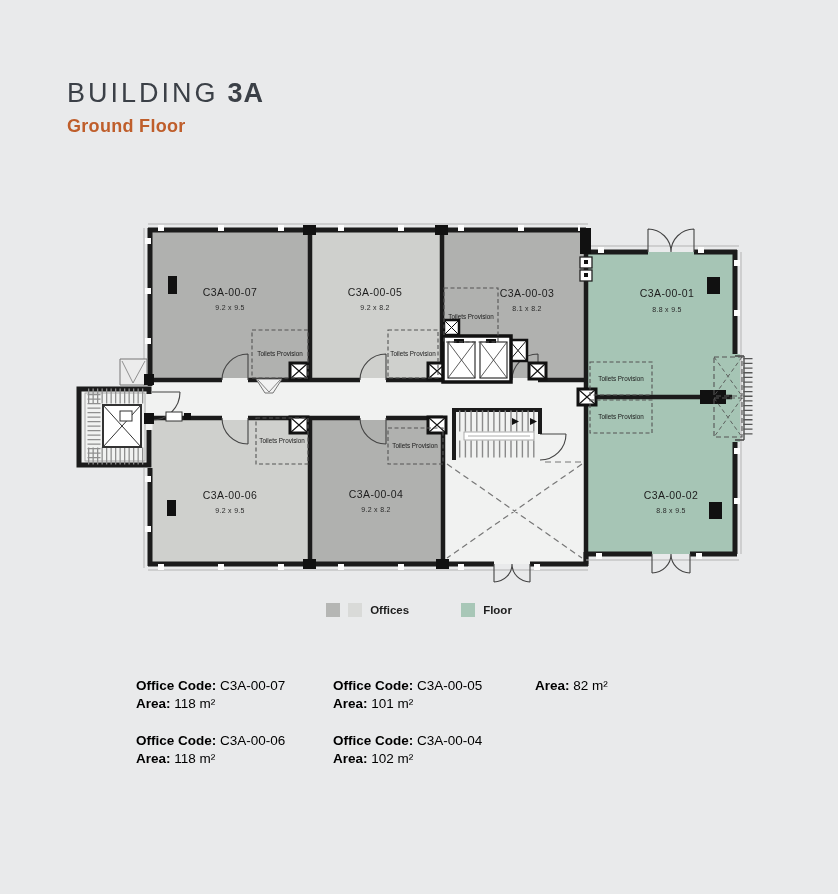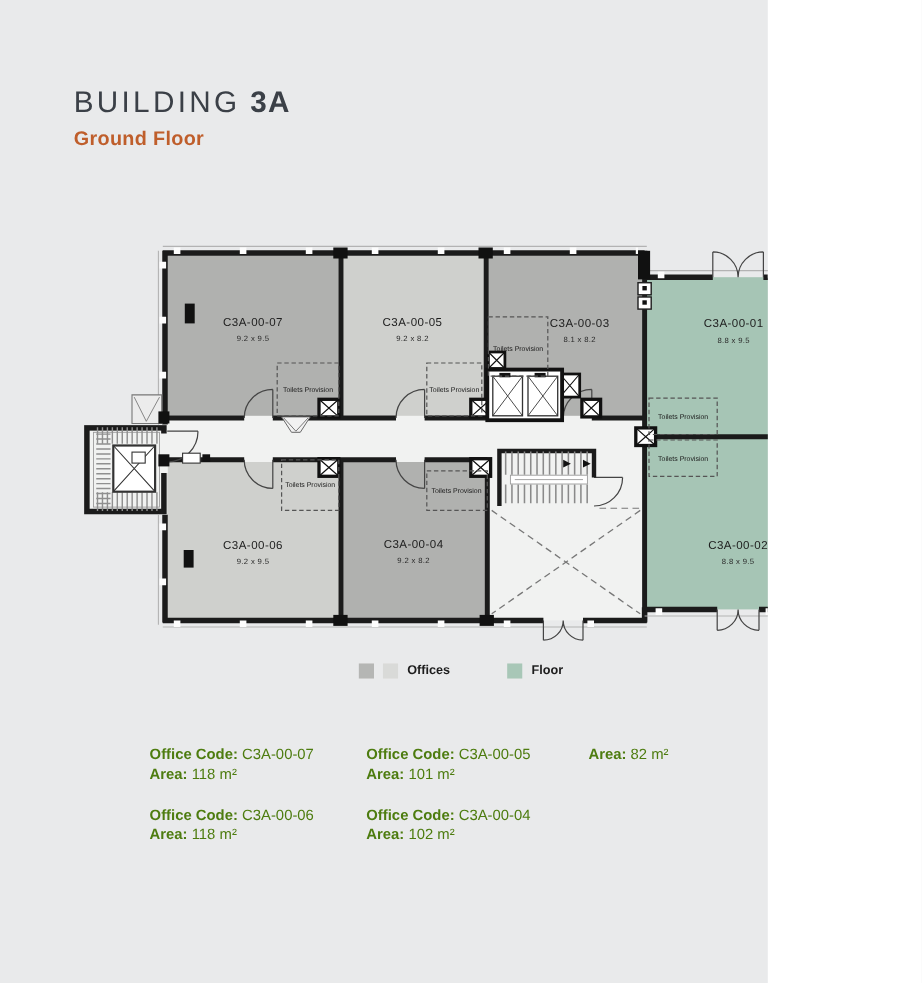--- a/index.html
+++ b/index.html
@@ -1,35 +1,35 @@
 <!DOCTYPE html>
 <html><head>
 <meta charset="utf-8">
 <style>
   html,body{margin:0;padding:0;}
-  .canvas{position:relative;width:698px;height:894px;background:#e9eaeb;overflow:hidden;
+  .canvas{position:relative;width:838px;height:894px;background:#e9eaeb;overflow:hidden;
           font-family:"Liberation Sans",sans-serif;}
   
   .header{position:absolute;left:67px;top:78px;}
   .title-line{display:flex;align-items:baseline;gap:9px;color:#3b4047;}
   .title-prefix{font-size:27px;font-weight:500;letter-spacing:3px;}
   .title-bold{font-size:27px;font-weight:700;letter-spacing:1px;}
   .subtitle{margin-top:7px;font-size:18px;font-weight:700;color:#bf5e2b;letter-spacing:.3px;}
   
   svg.plan{position:absolute;left:65px;top:210px;width:705px;height:380px;}
   .unit-code{font-size:10.5px;font-weight:500;fill:#1d1d1d;letter-spacing:.4px;}
   .unit-dims{font-size:7px;fill:#2a2a2a;letter-spacing:.3px;}
   .toilets-text{font-size:6.3px;font-weight:500;fill:#1a1a1a;}
   
   .legend{position:absolute;left:0;top:603px;width:838px;display:flex;justify-content:center;gap:52px;align-items:center;}
   .legend-item{display:flex;align-items:center;gap:8px;}
   .legend-item .sw{display:block;}
   .legend-label{font-size:11.5px;font-weight:700;color:#1d1d1d;}
   
-  .details-block{position:absolute;width:205px;font-size:13.5px;color:#4d7c0f;line-height:17.5px;}
+  .details-block{position:absolute;width:205px;font-size:13.5px;color:#000000;line-height:17.5px;}
   .details-block .lbl{font-weight:700;}
   .details-block .val{font-weight:400;}
   .r1{top:677px;} .r2{top:732px;}
   .c1{left:136px;} .c2{left:333px;} .c3{left:535px;}
 </style>
 </head>
 <body>
 
 <div class="canvas">
 

